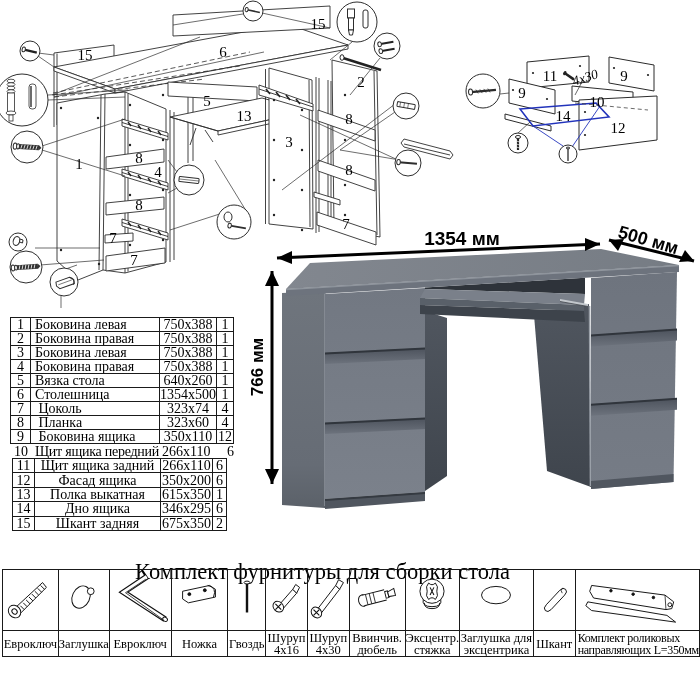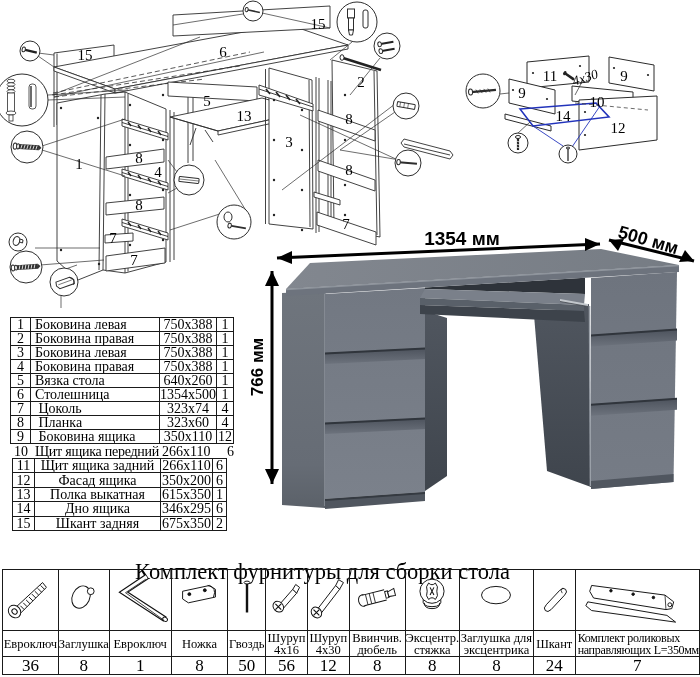--- a/index.html
+++ b/index.html
@@ -706,28 +706,14 @@
         <td>Ножка</td>
         <td>Гвоздь</td>
         <td>Шуруп<br>4x16</td>
         <td>Шуруп<br>4x30</td>
         <td>Ввинчив.<br>дюбель</td>
         <td>Эксцентр.<br>стяжка</td>
         <td>Заглушка для<br>эксцентрика</td>
         <td>Шкант</td>
         <td style="text-align:left;padding-left:2px;font-size:12px;letter-spacing:-0.3px;white-space:nowrap;">Комплект роликовых<br>направляющих L=350мм</td>
 </tr>
-<tr style="height:18px" class="hq">
-<td>36</td>
-        <td>8</td>
-        <td>1</td>
-        <td>8</td>
-        <td>50</td>
-        <td>56</td>
-        <td>12</td>
-        <td>8</td>
-        <td>8</td>
-        <td>8</td>
-        <td>24</td>
-        <td>7</td>
-</tr>
 </tbody>
   </table>
 
 </body></html>

